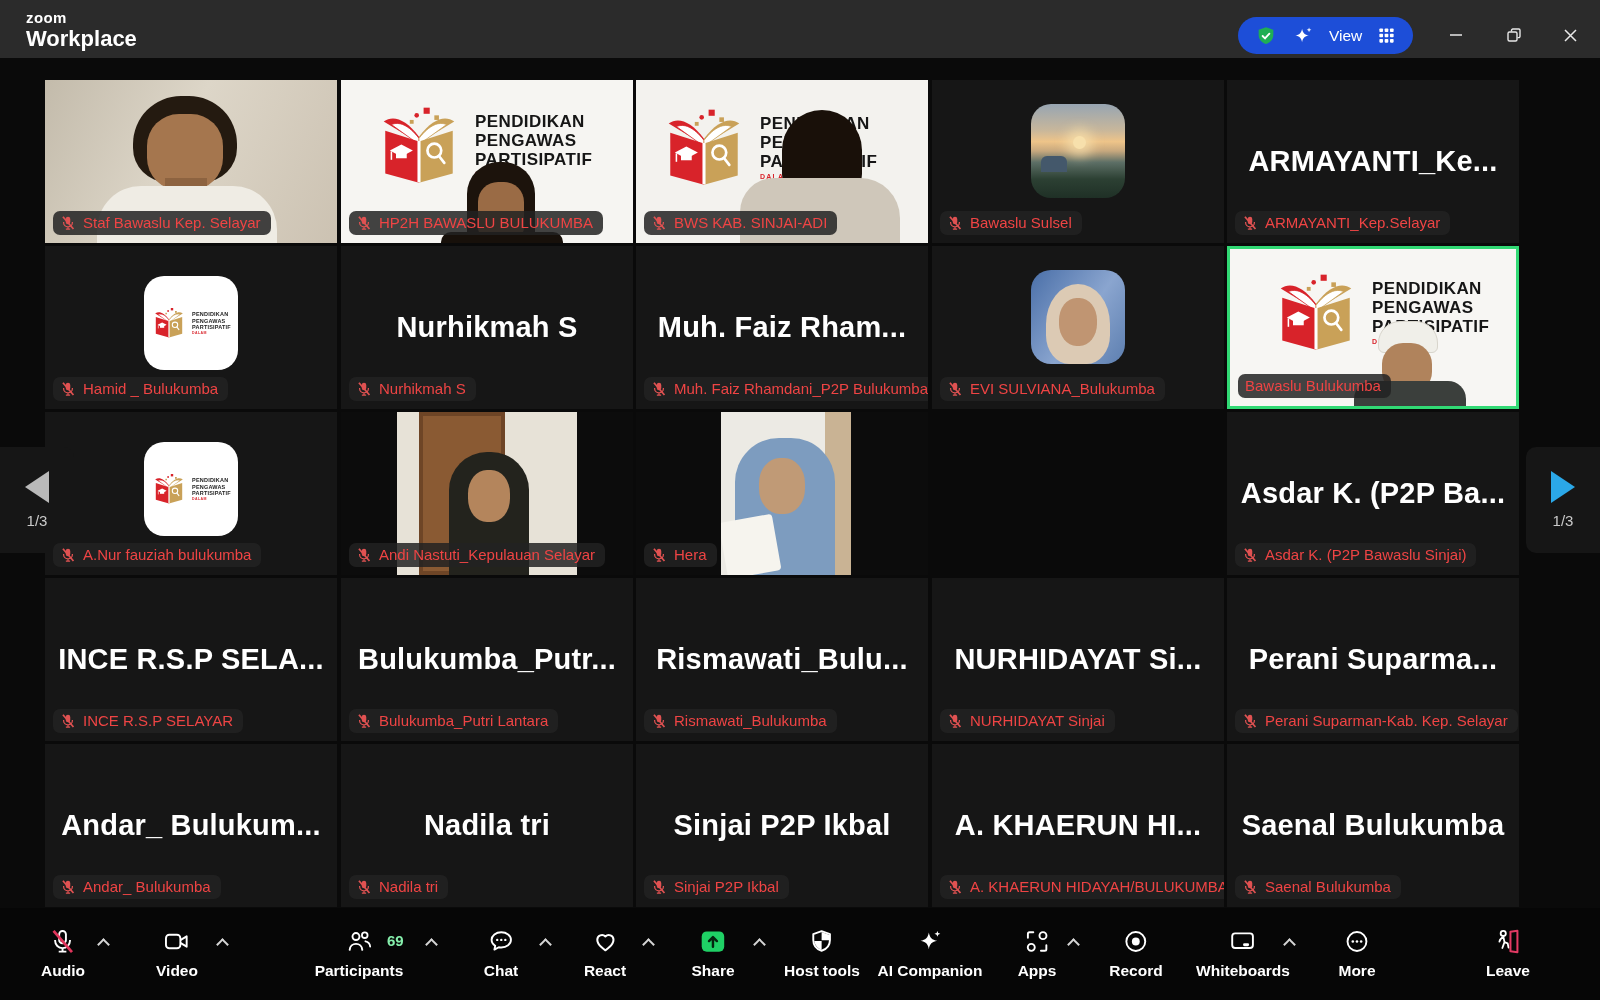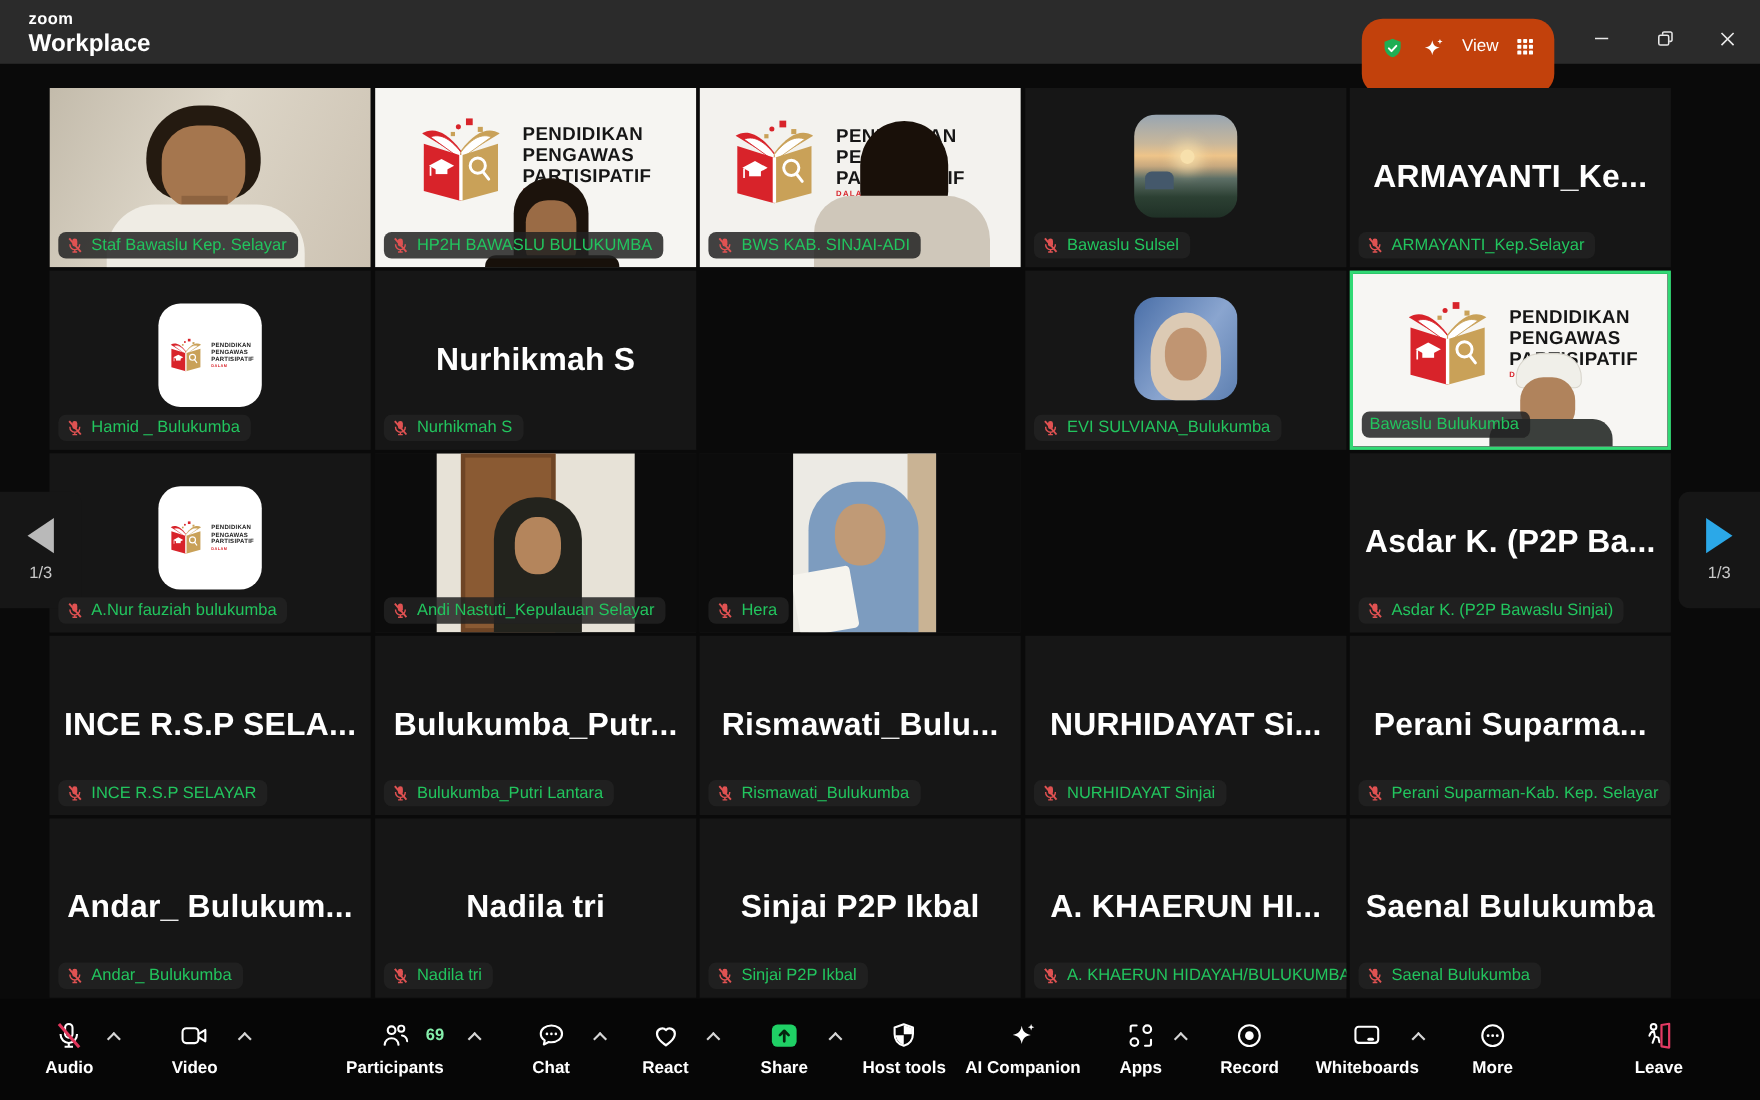--- a/index.html
+++ b/index.html
@@ -3,34 +3,34 @@
 <meta charset="utf-8">
 <style>
   html,body{margin:0;padding:0;background:#000;}
   .screen{position:relative;width:1600px;height:1000px;background:#0a0a0a;overflow:hidden;
           font-family:"Liberation Sans",sans-serif;color:#fff;}
   
   .topbar{position:absolute;top:0;left:0;right:0;height:58px;background:#2b2b2b;}
   .brand{position:absolute;left:26px;top:10px;line-height:1;}
   .brand .z{font-size:15px;font-weight:700;letter-spacing:.4px;}
   .brand .w{font-size:22px;font-weight:700;margin-top:3px;}
-  .pill{position:absolute;left:1238px;top:17px;height:37px;background:#c2410c;border-radius:19px;
-        display:flex;gap:15px;padding:16px 17px;}
+  .pill{position:absolute;left:1238px;top:17px;height:37px;background:#1d4ed8;border-radius:19px;
+        display:flex;align-items:center;gap:15px;padding:0 17px;}
   .pill .view{font-size:15.5px;color:#fff;}
   .winbtn{position:absolute;top:18px;width:36px;height:34px;display:flex;align-items:center;justify-content:center;}
   
   .tile{position:absolute;width:292px;height:163px;background:#161616;overflow:hidden;box-sizing:border-box;}
   .tile.active{border:3px solid #31d974;}
   .scene{position:absolute;inset:0;overflow:hidden;}
   .ph{position:absolute;}
   .bigname{position:absolute;inset:0;display:flex;align-items:center;justify-content:center;
            font-size:29px;font-weight:700;color:#fff;white-space:nowrap;overflow:hidden;letter-spacing:.2px;}
   .nameplate{position:absolute;left:8px;bottom:8px;display:flex;align-items:center;gap:7px;
              background:rgba(34,34,34,.85);border-radius:7px;padding:3px 10px 4px 7px;
-             font-size:15px;color:#22c55e;white-space:nowrap;max-width:276px;overflow:hidden;z-index:5;}
+             font-size:15px;color:#ef4444;white-space:nowrap;max-width:276px;overflow:hidden;z-index:5;}
   .mic{width:16px;height:16px;color:#e05252;flex:0 0 auto;}
   .avatar{position:absolute;left:50%;transform:translateX(-50%);width:94px;height:94px;border-radius:20px;overflow:hidden;}
   .avatar.white{background:#fff;display:flex;align-items:center;justify-content:center;gap:5px;}
   .mtxt{font-size:5.5px;font-weight:800;color:#222;line-height:1.2;letter-spacing:.2px;}
   .mtxt .red{color:#d8232a;font-size:3.5px;letter-spacing:.4px;}
   .blogo{position:absolute;display:flex;align-items:center;gap:10px;}
   .blogo .bk{width:92px;height:80px;flex:0 0 auto;}
   .btxt{font-weight:800;color:#161616;font-size:17px;line-height:1.1;letter-spacing:.4px;}
   .btxt .red{color:#d8232a;font-size:7px;font-weight:700;letter-spacing:1.2px;margin-top:2px;}
   .band{position:absolute;top:0;bottom:0;overflow:hidden;}
@@ -317,20 +317,29 @@
   <div class="tile" style="left:341px;top:246px">
     <div class="bigname">Nurhikmah S</div>
     <div class="nameplate">
       <svg class="mic">
           <use href="#i-mic-off"></use>
         </svg>
       <span>Nurhikmah S</span>
     </div>
   </div>
 
+  <div class="tile" style="left:636px;top:246px">
+    <div class="bigname">Muh. Faiz Rham...</div>
+    <div class="nameplate">
+      <svg class="mic">
+          <use href="#i-mic-off"></use>
+        </svg>
+      <span>Muh. Faiz Rhamdani_P2P Bulukumba</span>
+    </div>
+  </div>
 
   <div class="tile" style="left:932px;top:246px">
     <div class="avatar" style="top:24px">
       <div class="ph" style="inset:0;background:linear-gradient(125deg,#4a6fa8,#8aa5cf 55%,#5d7fb0)"></div>
       <div class="ph" style="left:15px;top:14px;width:64px;height:80px;background:#dccab4;border-radius:50% 50% 36% 36%"></div>
       <div class="ph" style="left:28px;top:28px;width:38px;height:48px;background:#c09572;border-radius:46%"></div>
     </div>
     <div class="nameplate">
       <svg class="mic">
           <use href="#i-mic-off"></use>

